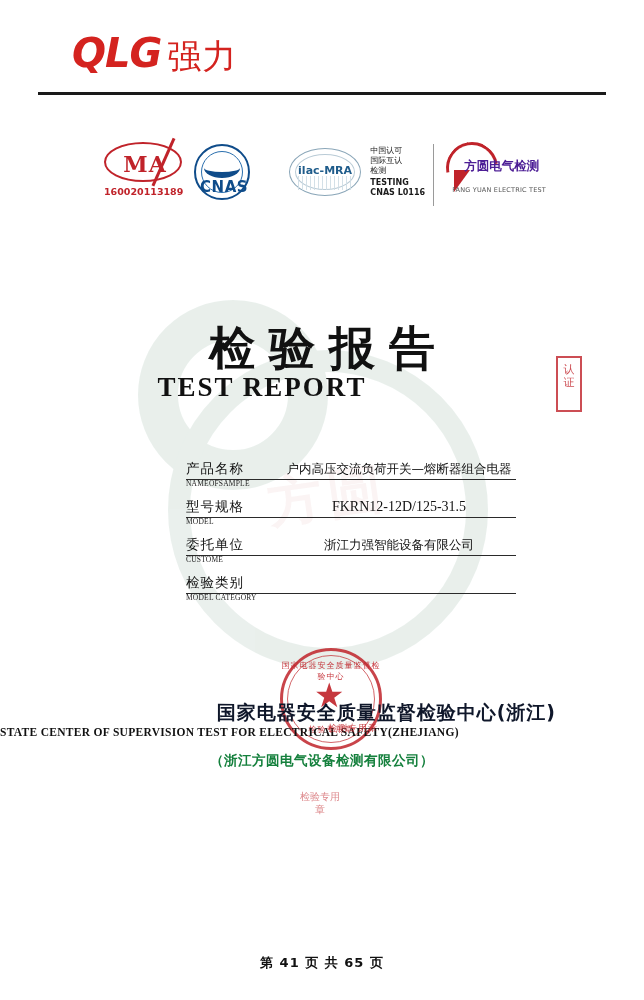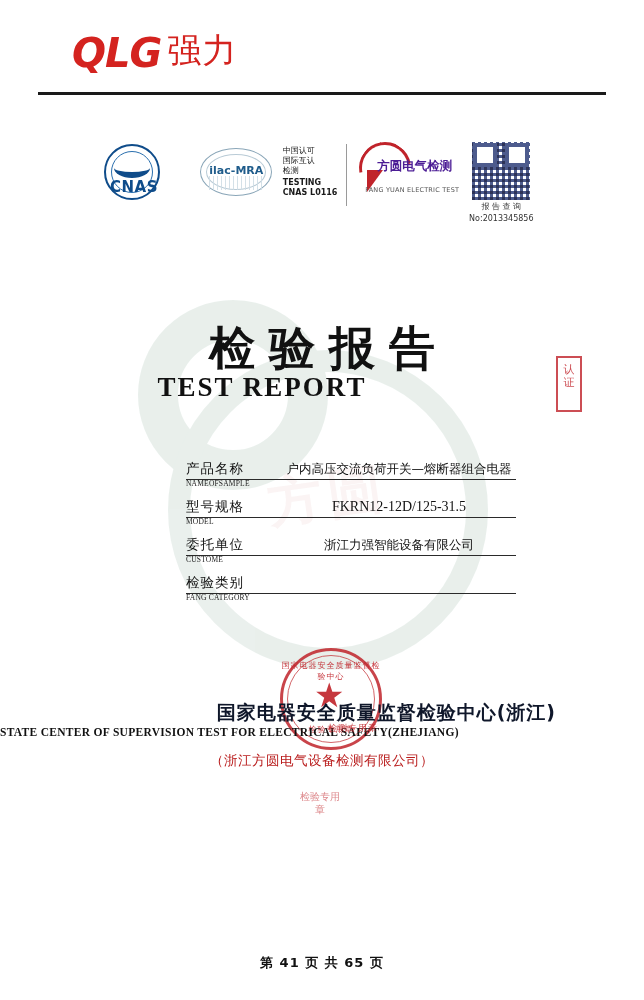--- a/index.html
+++ b/index.html
@@ -17,21 +17,21 @@
 
   
   #brand-bar {
     position: absolute;
     left: 0; top: 0; width: 644px; height: 96px;
   }
   #logo {
     position: absolute;
     left: 72px; top: 33px;
     display: flex;
-    align-items: flex-start;
+    align-items: flex-end;
     gap: 6px;
   }
   #logo-latin {
     font-family: "DejaVu Sans", sans-serif;
     font-weight: bold;
     font-style: italic;
     font-size: 40px;
     letter-spacing: -1px;
     color: #d4231f;
     line-height: 1;
@@ -438,22 +438,23 @@
     font-size: 11.5px;
     letter-spacing: .3px;
     color: #111;
   }
   #org-sub {
     position: absolute;
     left: 0; top: 752px; width: 644px;
     text-align: center;
     font-family: "DejaVu Sans", sans-serif;
     font-size: 13.5px;
-    color: #b91c1c;
+    color: #15803d;
     letter-spacing: .5px;
+    font-weight: bold;
   }
   #seal-red-text {
     position: absolute;
     left: 288px; top: 722px;
     width: 90px;
     text-align: right;
     font-family: "DejaVu Sans", sans-serif;
     font-size: 9px;
     color: #c0232a;
     letter-spacing: 1px;
@@ -489,20 +490,27 @@
 <div id="brand-bar">
   <div id="logo">
     <span id="logo-latin">QLG</span>
     <span id="logo-cn">强力</span>
   </div>
   <div id="header-rule"></div>
 </div>
 
 <div id="cert-strip">
 
+  <div class="cert-box" id="cert-cma">
+    <div class="cma-ring">
+      <div class="cma-text">MA</div>
+    </div>
+    <div class="cma-slash"></div>
+    <div class="cma-num">160020113189</div>
+  </div>
 
   <div class="cert-box" id="cert-cnas">
     <div class="cnas-wrap">
       <div class="cnas-circle"></div>
       <div class="cnas-inner"></div>
       <div class="cnas-swoosh"></div>
       <div class="cnas-word">CNAS</div>
     </div>
   </div>
 
@@ -525,25 +533,20 @@
 
   <div class="cert-divider"></div>
 
   <div class="cert-box" id="cert-fy">
     <div class="fy-arc"></div>
     <div class="fy-flag"></div>
     <div class="fy-cn">方圆电气检测</div>
     <div class="fy-en">FANG YUAN ELECTRIC TEST</div>
   </div>
 
-  <div class="cert-box" id="cert-qr">
-    <div class="qr"></div>
-    <div class="qr-note">报 告 查 询</div>
-    <div class="qr-note">No:2013345856</div>
-  </div>
 </div>
 
 <div id="watermark">
   <div class="ring" id="wm-outer"></div>
   <div id="wm-inner"></div>
   <div id="wm-text">方圆</div>
 </div>
 
 <div id="title-cn">检验报告</div>
 <div id="title-en">TEST REPORT</div>
@@ -578,21 +581,21 @@
       <div class="f-cn">委托单位</div>
       <div class="f-en">CUSTOME</div>
     </div>
     <div class="field-value">浙江力强智能设备有限公司</div>
     <div class="field-rule"></div>
   </div>
 
   <div class="field">
     <div class="field-labels">
       <div class="f-cn">检验类别</div>
-      <div class="f-en">FANG CATEGORY</div>
+      <div class="f-en">MODEL CATEGORY</div>
     </div>
     <div class="field-rule"></div>
   </div>
 </div>
 
 <div id="org-seal">
   <div class="oring"></div>
   <div class="oring2"></div>
   <div class="seal-arc-text">国家电器安全质量监督检验中心</div>
   <div class="star">★</div>

